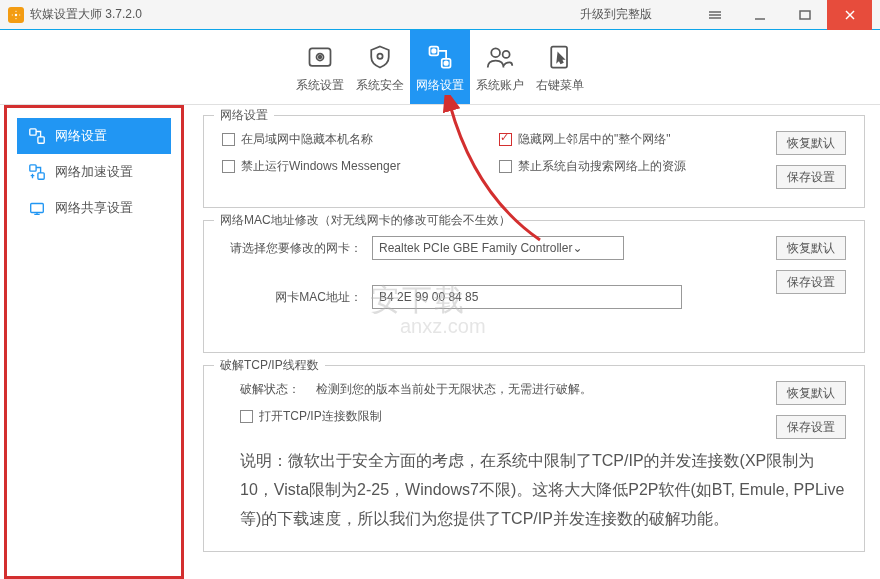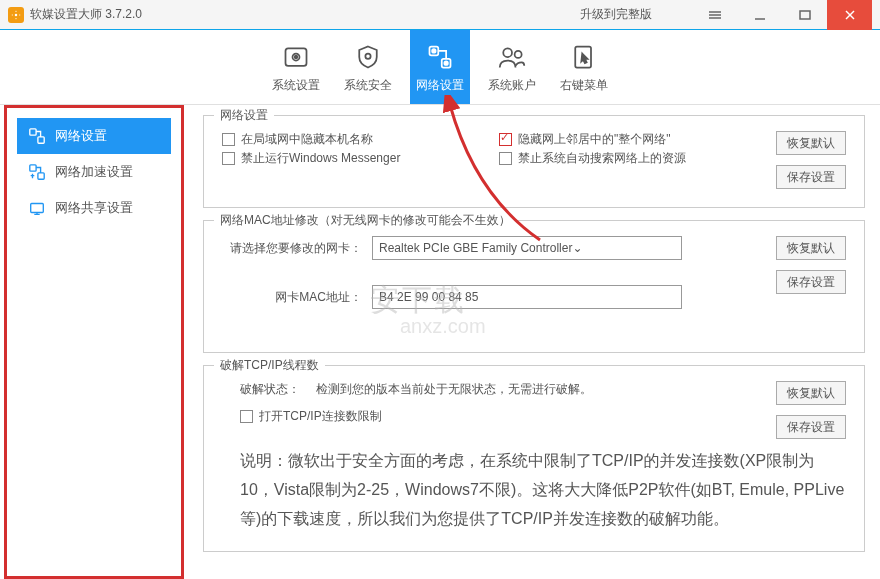--- a/index.html
+++ b/index.html
@@ -8,49 +8,49 @@
 .titlebar { height: 30px; background: #f5f5f5; border-bottom: 1px solid #0ea5e9; display: flex; align-items: center; padding: 0 8px; }
 .titlebar-icon { width: 16px; height: 16px; background: #f39c12; border-radius: 3px; display: flex; align-items: center; justify-content: center; margin-right: 6px; }
 .titlebar-icon svg { width: 10px; height: 10px; }
 .titlebar-title { font-size: 12px; color: #555; flex: 1; }
 .titlebar-upgrade { font-size: 12px; color: #555; margin-right: 40px; cursor: pointer; }
 .titlebar-btns { display: flex; }
 .titlebar-btn { width: 45px; height: 30px; display: flex; align-items: center; justify-content: center; cursor: pointer; }
 .titlebar-btn.close { background: #e74c3c; color: #fff; }
 .titlebar-btn svg { width: 12px; height: 12px; }
 
-.top-tabs { height: 75px; display: flex; justify-content: center; border-bottom: 1px solid #e0e0e0; gap: 12px; }
+.top-tabs { height: 75px; display: flex; justify-content: center; border-bottom: 1px solid #e0e0e0; }
 .top-tab { width: 60px; display: flex; flex-direction: column; align-items: center; justify-content: center; cursor: pointer; font-size: 12px; color: #555; }
 .top-tab.active { background: #2196f3; color: #fff; }
 .top-tab-icon { width: 32px; height: 32px; display: flex; align-items: center; justify-content: center; margin-bottom: 4px; }
 .top-tab-icon svg { width: 28px; height: 28px; }
 .top-tab-label { font-size: 12px; }
 
 .main { display: flex; height: calc(100% - 105px); }
 .sidebar { width: 180px; padding: 10px; border: 3px solid #d32f2f; margin: 0 4px; }
 .sidebar-item { height: 36px; display: flex; align-items: center; padding: 0 10px; cursor: pointer; font-size: 13px; color: #555; }
 .sidebar-item.active { background: #2196f3; color: #fff; }
 .sidebar-item-icon { width: 20px; height: 20px; margin-right: 8px; display: flex; align-items: center; justify-content: center; }
 .sidebar-item-icon svg { width: 18px; height: 18px; }
 
 .content { flex: 1; padding: 10px 15px; overflow-y: auto; font-size: 12px; color: #555; }
 .group { border: 1px solid #ccc; padding: 15px 18px 18px; margin-bottom: 12px; position: relative; }
 .group-title { position: absolute; top: -9px; left: 10px; background: #fff; padding: 0 6px; font-size: 12px; color: #555; }
-.row { display: flex; align-items: center; margin-bottom: 2px; }
+.row { display: flex; align-items: center; margin-bottom: 10px; }
 .row:last-child { margin-bottom: 0; }
 .col { flex: 1; display: flex; align-items: center; }
 .checkbox { width: 13px; height: 13px; border: 1px solid #888; margin-right: 6px; cursor: pointer; display: inline-block; vertical-align: middle; }
 .checkbox.checked { background: #fff; border-color: #d32f2f; position: relative; }
 .checkbox.checked::after { content: "✓"; position: absolute; top: -3px; left: 0; font-size: 11px; color: #d32f2f; }
 .btn { width: 70px; height: 24px; border: 1px solid #aaa; background: #f5f5f5; cursor: pointer; font-size: 12px; display: flex; align-items: center; justify-content: center; }
 .btn-col { display: flex; flex-direction: column; gap: 10px; margin-left: auto; }
 .form-row { display: flex; align-items: center; margin-bottom: 25px; }
 .form-label { width: 140px; text-align: right; margin-right: 10px; }
 .select, .textfield { height: 24px; border: 1px solid #999; padding: 0 6px; font-size: 12px; background: #fff; }
-.select { width: 310px; display: flex; align-items: center; cursor: pointer; }
+.select { width: 252px; display: flex; align-items: center; cursor: pointer; }
 .textfield { width: 310px; display: flex; align-items: center; }
 .desc { font-size: 16px; color: #555; line-height: 1.8; margin-top: 8px; padding-left: 18px; }
 .status-row { display: flex; align-items: flex-start; padding-left: 18px; margin-bottom: 10px; }
 .tcp-check { padding-left: 18px; display: flex; align-items: center; }
 
 .arrow { position: absolute; top: 95px; left: 440px; width: 110px; height: 150px; pointer-events: none; z-index: 100; }
 
 .watermark { position: absolute; top: 280px; left: 370px; font-size: 30px; color: rgba(180,180,180,0.45); pointer-events: none; z-index: 50; letter-spacing: 2px; }
 .watermark2 { position: absolute; top: 315px; left: 400px; font-size: 20px; color: rgba(180,180,180,0.35); pointer-events: none; z-index: 50; }
 </style>

